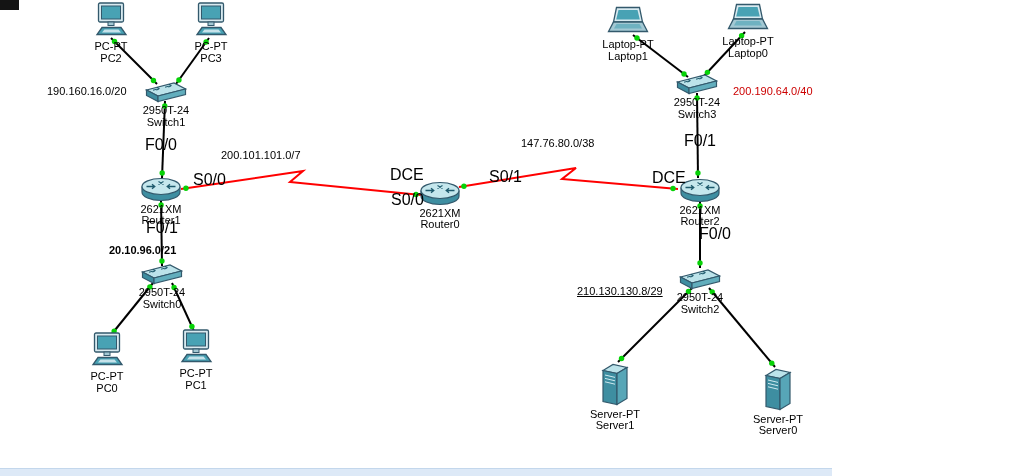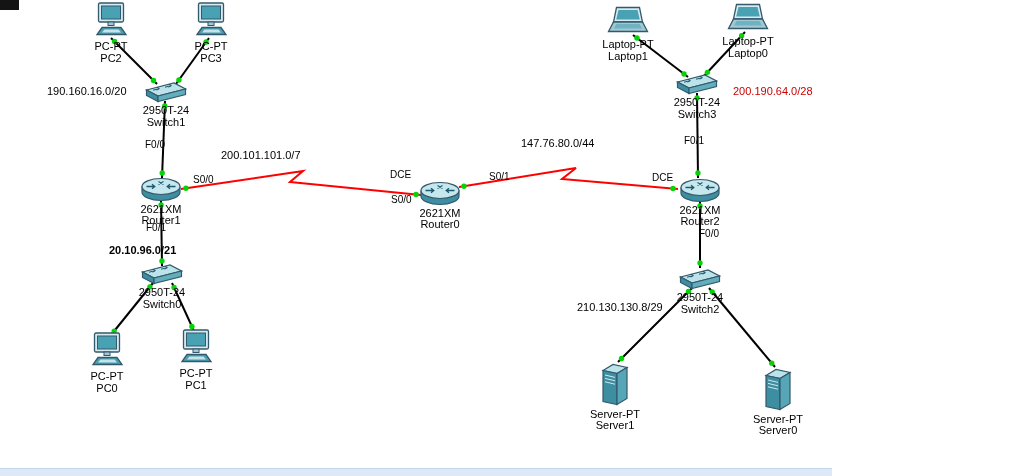--- a/index.html
+++ b/index.html
@@ -4,21 +4,21 @@
 <style>
   html,body{margin:0;padding:0;background:#ffffff;}
   body{font-family:"Liberation Sans","DejaVu Sans",sans-serif;}
   #canvas{position:relative;width:1024px;height:476px;background:#ffffff;overflow:hidden;}
   #link-layer{position:absolute;left:0;top:0;}
   #device-layer,#label-layer{position:absolute;left:0;top:0;width:100%;height:100%;pointer-events:none;}
   .device{position:absolute;width:96px;text-align:center;pointer-events:auto;}
   .device .icon svg{display:block;margin:0 auto 1px auto;}
   .dlabel{font-size:11px;line-height:11.5px;color:#000;white-space:nowrap;}
   .net-label{position:absolute;font-size:11px;line-height:11px;white-space:nowrap;pointer-events:auto;}
-  .port-label{position:absolute;font-size:10px;line-height:10px;color:#000;white-space:nowrap;text-align:right;}
+  .port-label{position:absolute;font-size:16px;line-height:10px;color:#000;white-space:nowrap;text-align:right;}
   #corner-fragment{position:absolute;left:0;top:0;width:19px;height:10px;background:#141414;}
   #hscrollbar{position:absolute;left:0;bottom:0;width:100%;height:7px;background:#dde9f7;border-top:1px solid #c3d7ec;}
 </style>
 </head>
 <body>
 
 <div id="canvas" style="width: 832px; height: 476px;">
   <div id="corner-fragment"></div>
   <svg id="link-layer" width="1024" height="476">
       <polyline points="111,38 157,84" fill="none" stroke="#000000" stroke-width="2"></polyline>
@@ -259,18 +259,18 @@
       <span class="port-label" style="left: 146px; top: 223px;">F0/1</span>
       <span class="port-label" style="left: 390px; top: 170px;">DCE</span>
       <span class="port-label" style="left: 391px; top: 195px;">S0/0</span>
       <span class="port-label" style="left: 489px; top: 172px;">S0/1</span>
       <span class="port-label" style="left: 652px; top: 173px;">DCE</span>
       <span class="port-label" style="left: 684px; top: 136px;">F0/1</span>
       <span class="port-label" style="left: 699px; top: 229px;">F0/0</span>
       <span class="net-label" style="left: 47px; top: 86px; color: rgb(0, 0, 0);">190.160.16.0/20</span>
       <span class="net-label" style="left: 221px; top: 150px; color: rgb(0, 0, 0);">200.101.101.0/7</span>
       <span class="net-label" style="left: 109px; top: 245px; color: rgb(0, 0, 0); font-weight: bold;">20.10.96.0/21</span>
-      <span class="net-label" style="left: 521px; top: 138px; color: rgb(0, 0, 0);">147.76.80.0/44</span>
-      <span class="net-label" style="left: 733px; top: 86px; color: rgb(204, 0, 0);">200.190.64.0/28</span>
-      <span class="net-label" style="left: 577px; top: 302px; color: rgb(0, 0, 0);">210.130.130.8/29</span>
+      <span class="net-label" style="left: 521px; top: 138px; color: rgb(0, 0, 0);">147.76.80.0/38</span>
+      <span class="net-label" style="left: 733px; top: 86px; color: rgb(204, 0, 0);">200.190.64.0/40</span>
+      <span class="net-label" style="left: 577px; top: 286px; color: rgb(0, 0, 0); text-decoration: underline;">210.130.130.8/29</span>
     </div>
   <div id="hscrollbar"></div>
 </div>
 
 </body></html>

